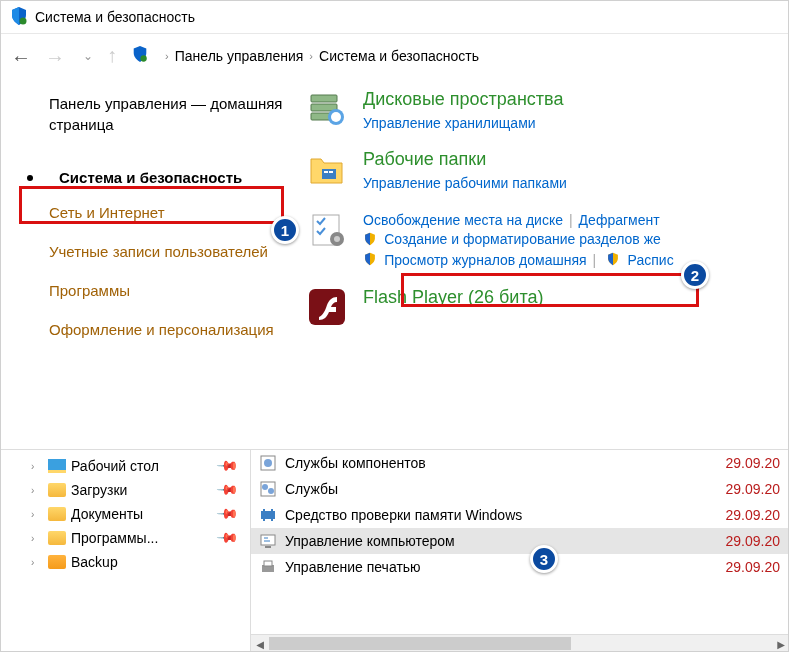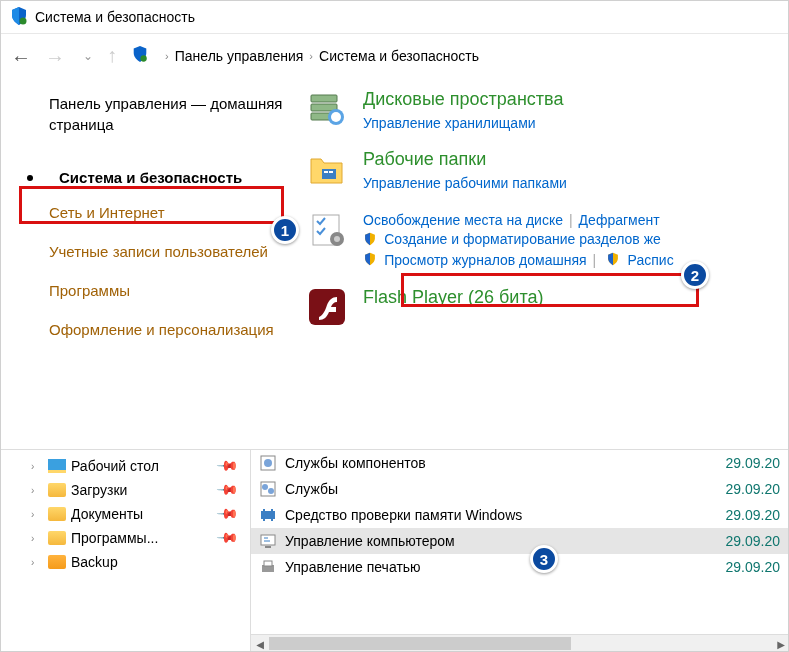--- a/index.html
+++ b/index.html
@@ -47,21 +47,21 @@
   .tree-item { display: flex; align-items: center; gap: 5px; padding: 4px 2px; cursor: pointer; }
   .tree-item .chev { color: #888; font-size: 10px; width: 12px; }
   .tree-item .ficon { width: 18px; height: 14px; }
   .pin { color: #888; font-size: 14px; margin-left: auto; margin-right: 12px; transform: rotate(45deg); }
   
   .filelist { flex: 1; font-size: 14px; position: relative; }
   .file-row { display: flex; align-items: center; padding: 4px 8px; gap: 8px; cursor: pointer; }
   .file-row.selected { background: #e5e5e5; }
   .file-row .ficon { width: 18px; height: 18px; flex-shrink: 0; }
   .file-name { flex: 1; }
-  .file-date { color: #0f766e; padding-right: 2px; }
+  .file-date { color: #b91c1c; padding-right: 2px; }
   .scrollbar-h { position: absolute; bottom: 0; left: 0; right: 0; height: 18px; background: #f0f0f0; border-top: 1px solid #ddd; display: flex; }
   .sb-btn { width: 18px; height: 18px; display: flex; align-items: center; justify-content: center; color: #666; font-size: 10px; cursor: pointer; }
   .sb-track { flex: 1; position: relative; }
   .sb-thumb { position: absolute; left: 0; width: 60%; top: 2px; bottom: 2px; background: #ccc; }
   
   
   .folder-yellow { background: linear-gradient(#ffd76a,#f5b83d); border-radius: 2px; }
   .folder-orange { background: linear-gradient(#ffb33d,#f59b1a); border-radius: 2px; }
 </style>
 </head>

